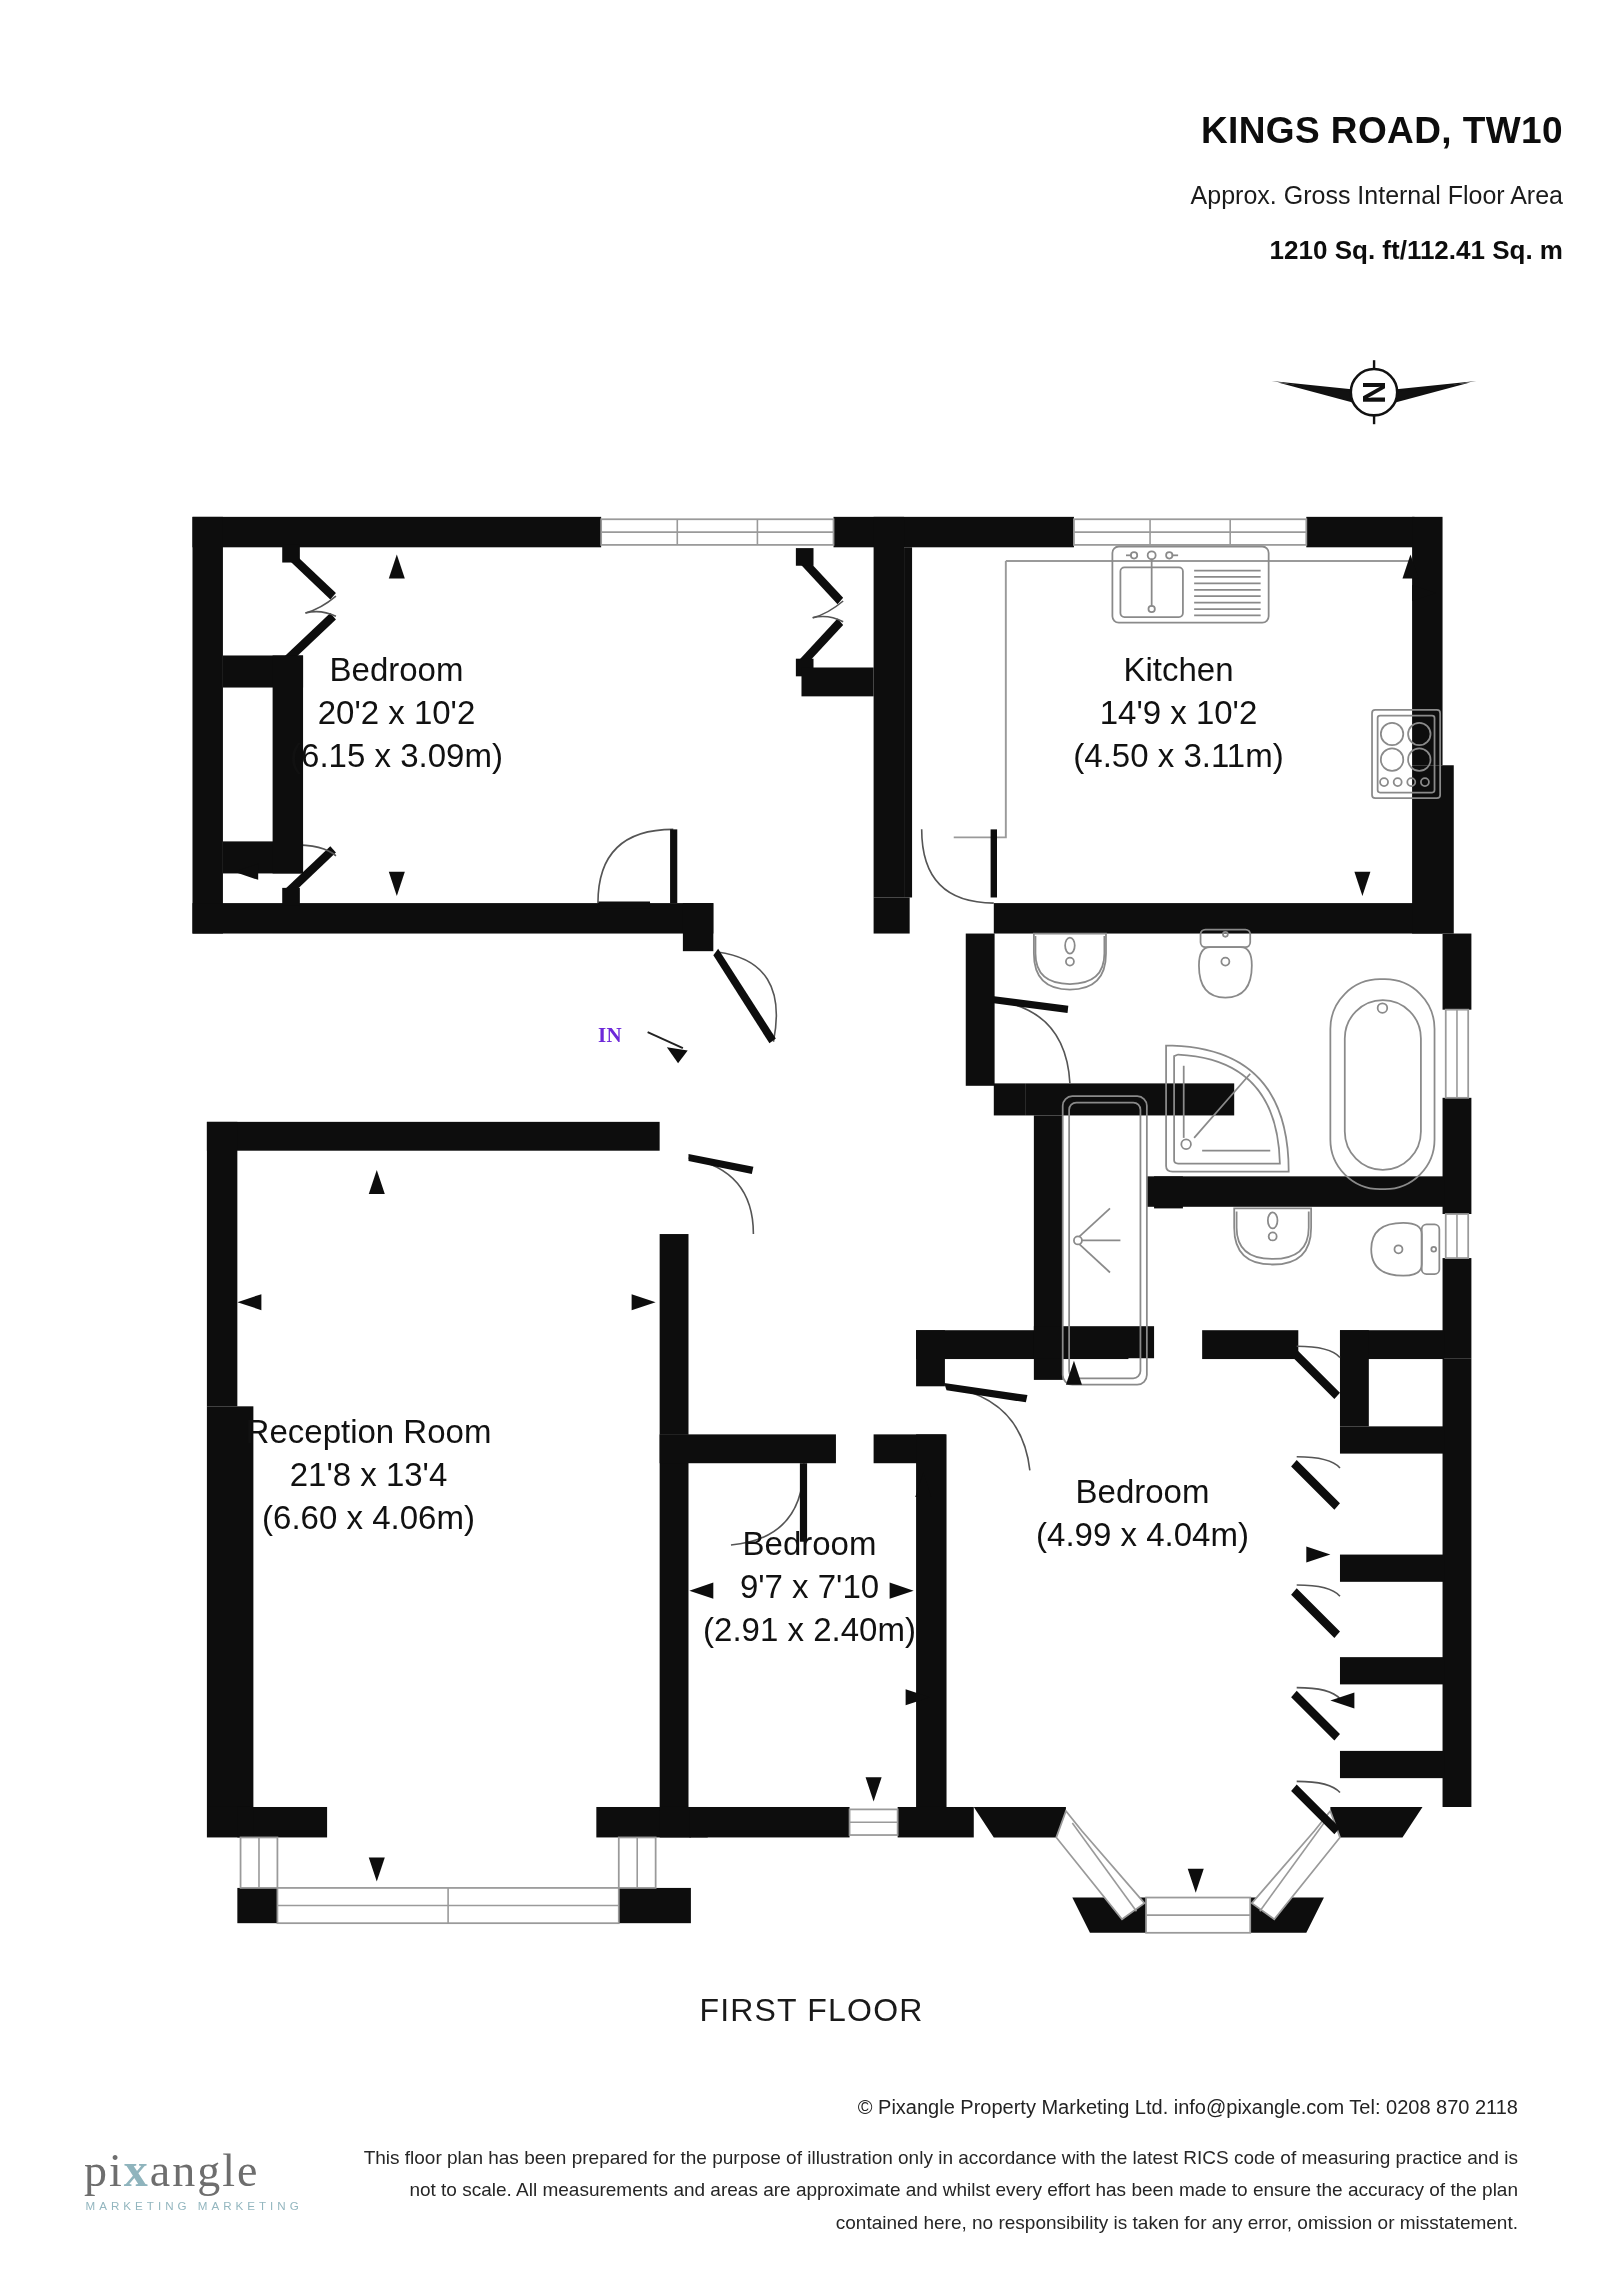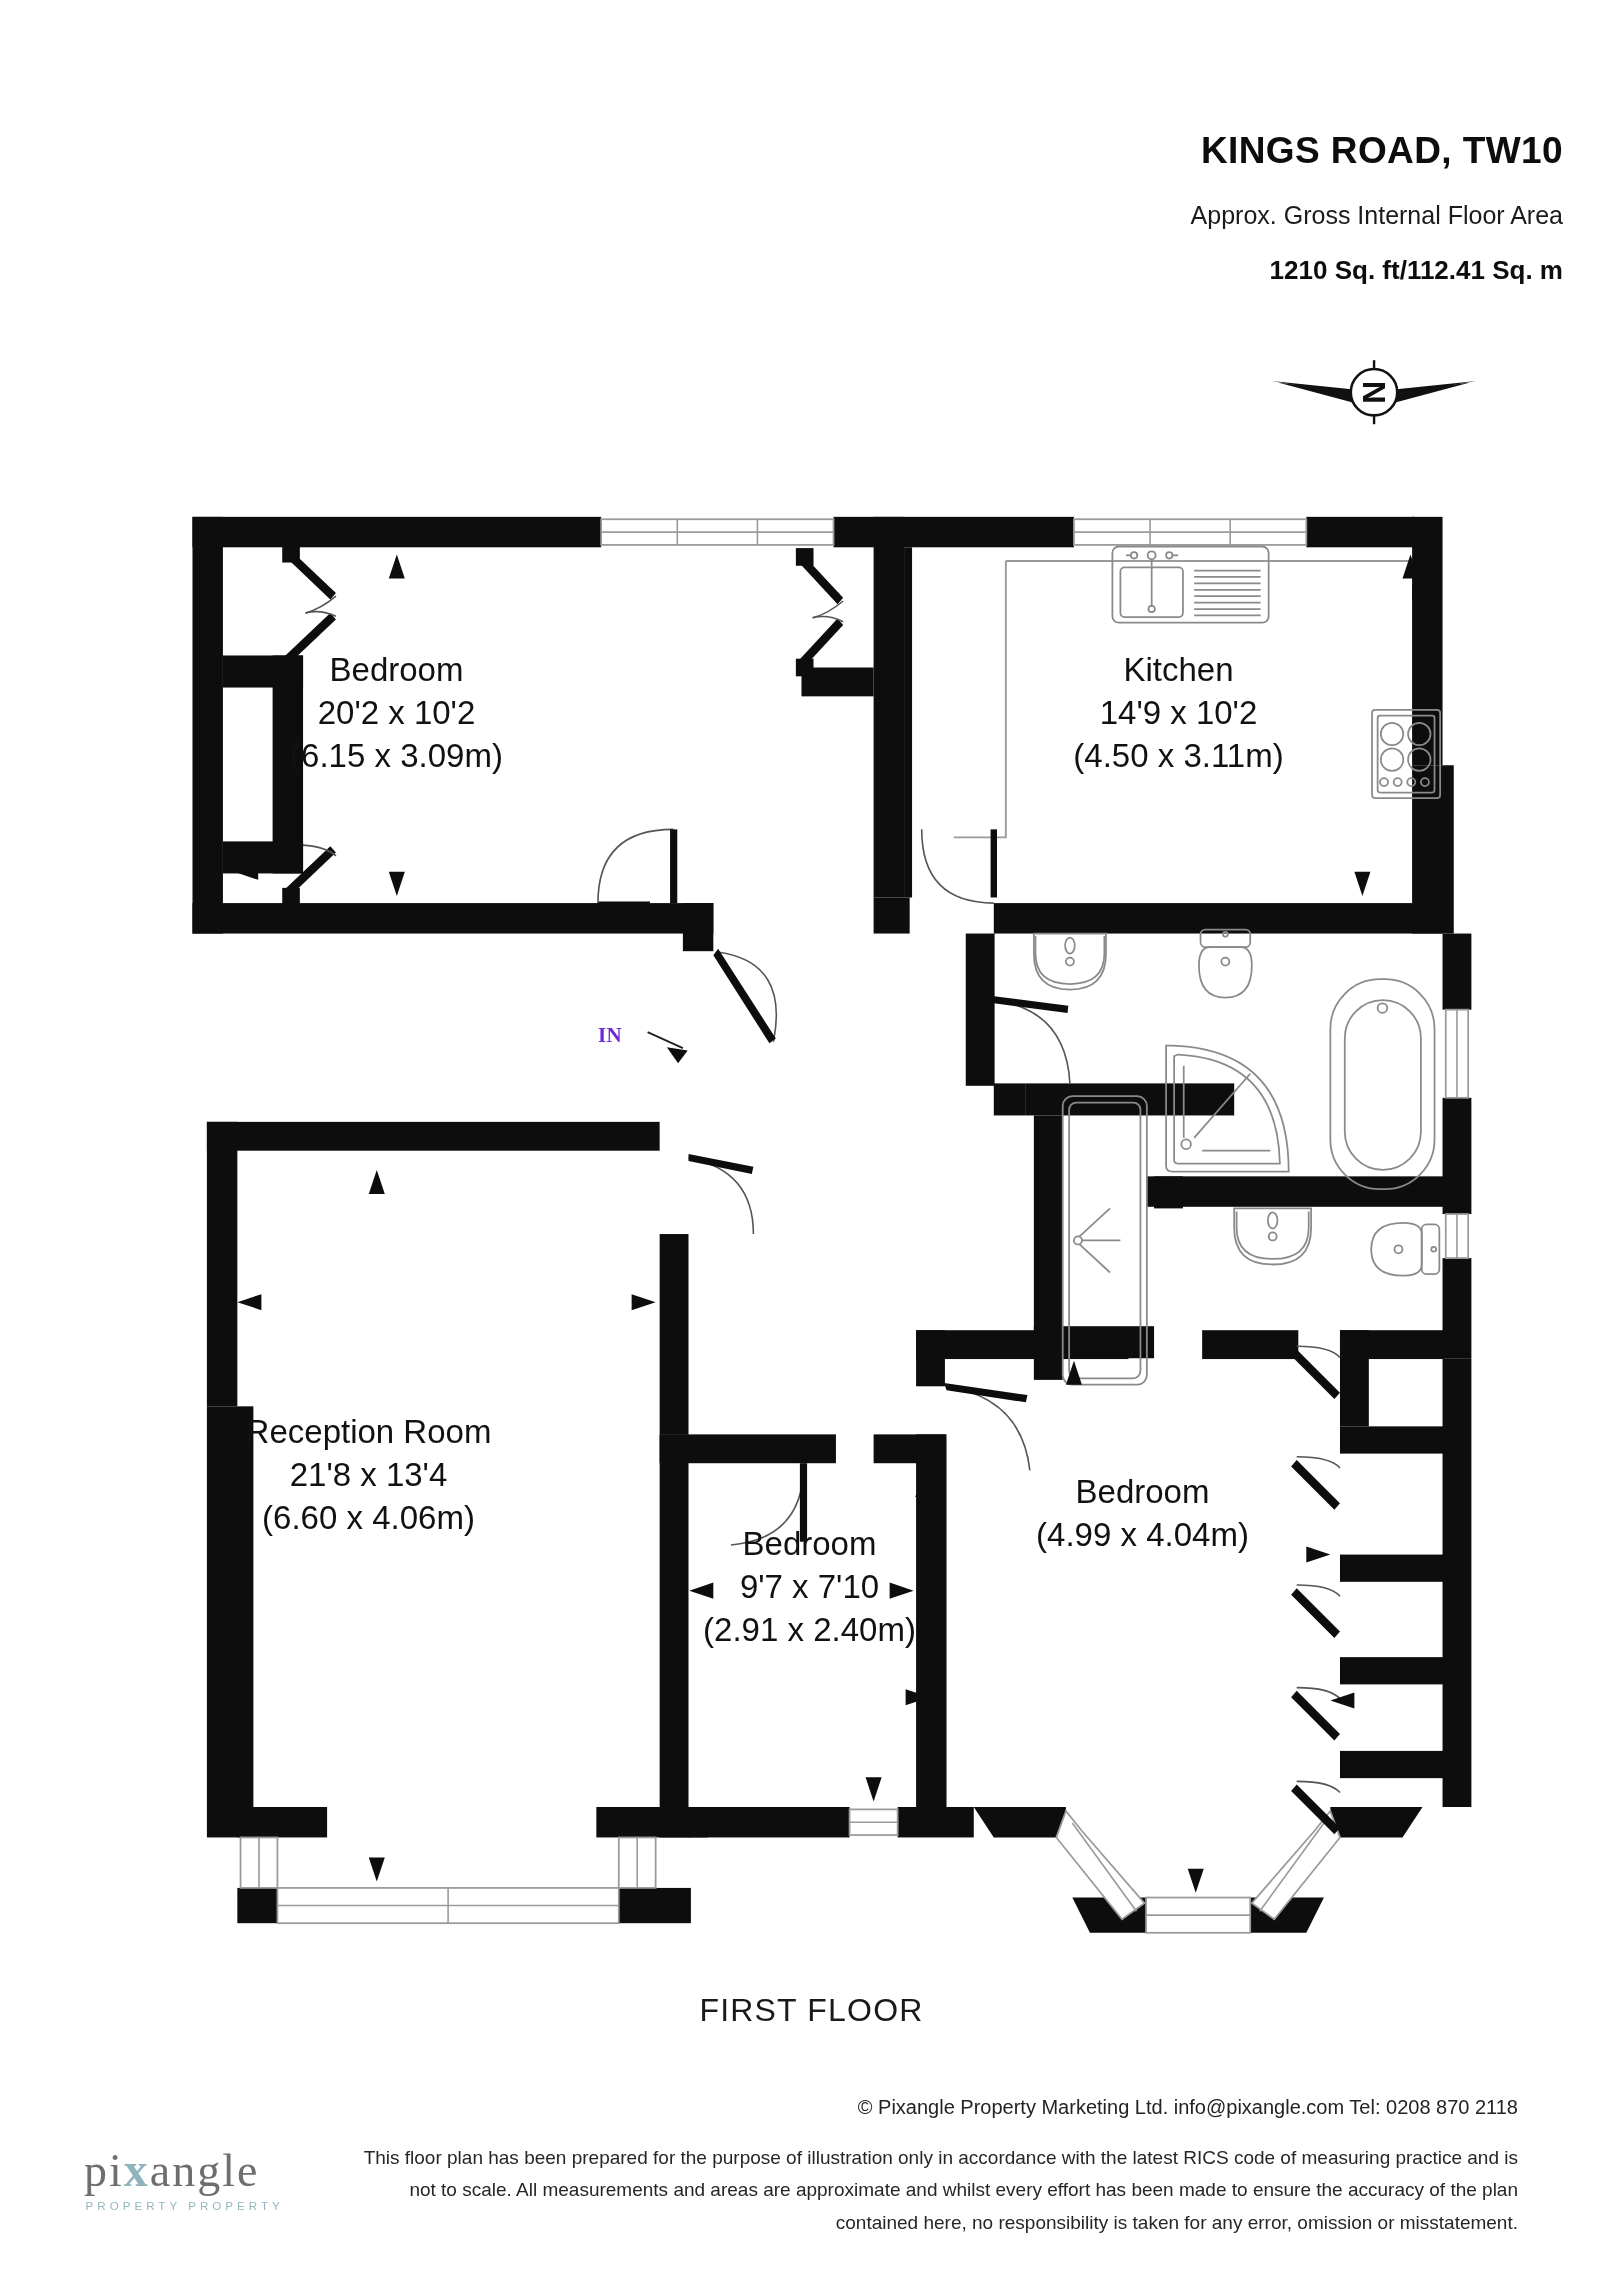--- a/index.html
+++ b/index.html
@@ -17,21 +17,20 @@
     overflow: hidden;
   }
 
   
   #header-block {
     position: absolute;
     right: 60px;
     top: 112px;
     text-align: right;
     width: 802px;
-    margin-top: 20px;
   }
   #property-title {
     font-size: 37px;
     font-weight: bold;
     letter-spacing: 0.4px;
     color: #0d0d0d;
     margin: 0 0 34px 0;
     line-height: 1;
   }
   #area-caption {
@@ -617,15 +616,15 @@
   <div id="copyright-line">© Pixangle Property Marketing Ltd. info@pixangle.com Tel: 0208 870 2118</div>
   <div id="disclaimer">
     <div>This floor plan has been prepared for the purpose of illustration only in accordance with the latest RICS code of measuring practice and is</div>
     <div>not to scale. All measurements and areas are approximate and whilst every effort has been made to ensure the accuracy of the plan</div>
     <div>contained here, no responsibility is taken for any error, omission or misstatement.</div>
   </div>
 </div>
 
 <div id="logo">
   <div id="logo-word"><span>pi</span><span class="logo-x">x</span><span>angle</span></div>
-  <div id="logo-sub">PROPERTY PROPERTY</div>
+  <div id="logo-sub">MARKETING MARKETING</div>
 </div>
 
 
 </body></html>

